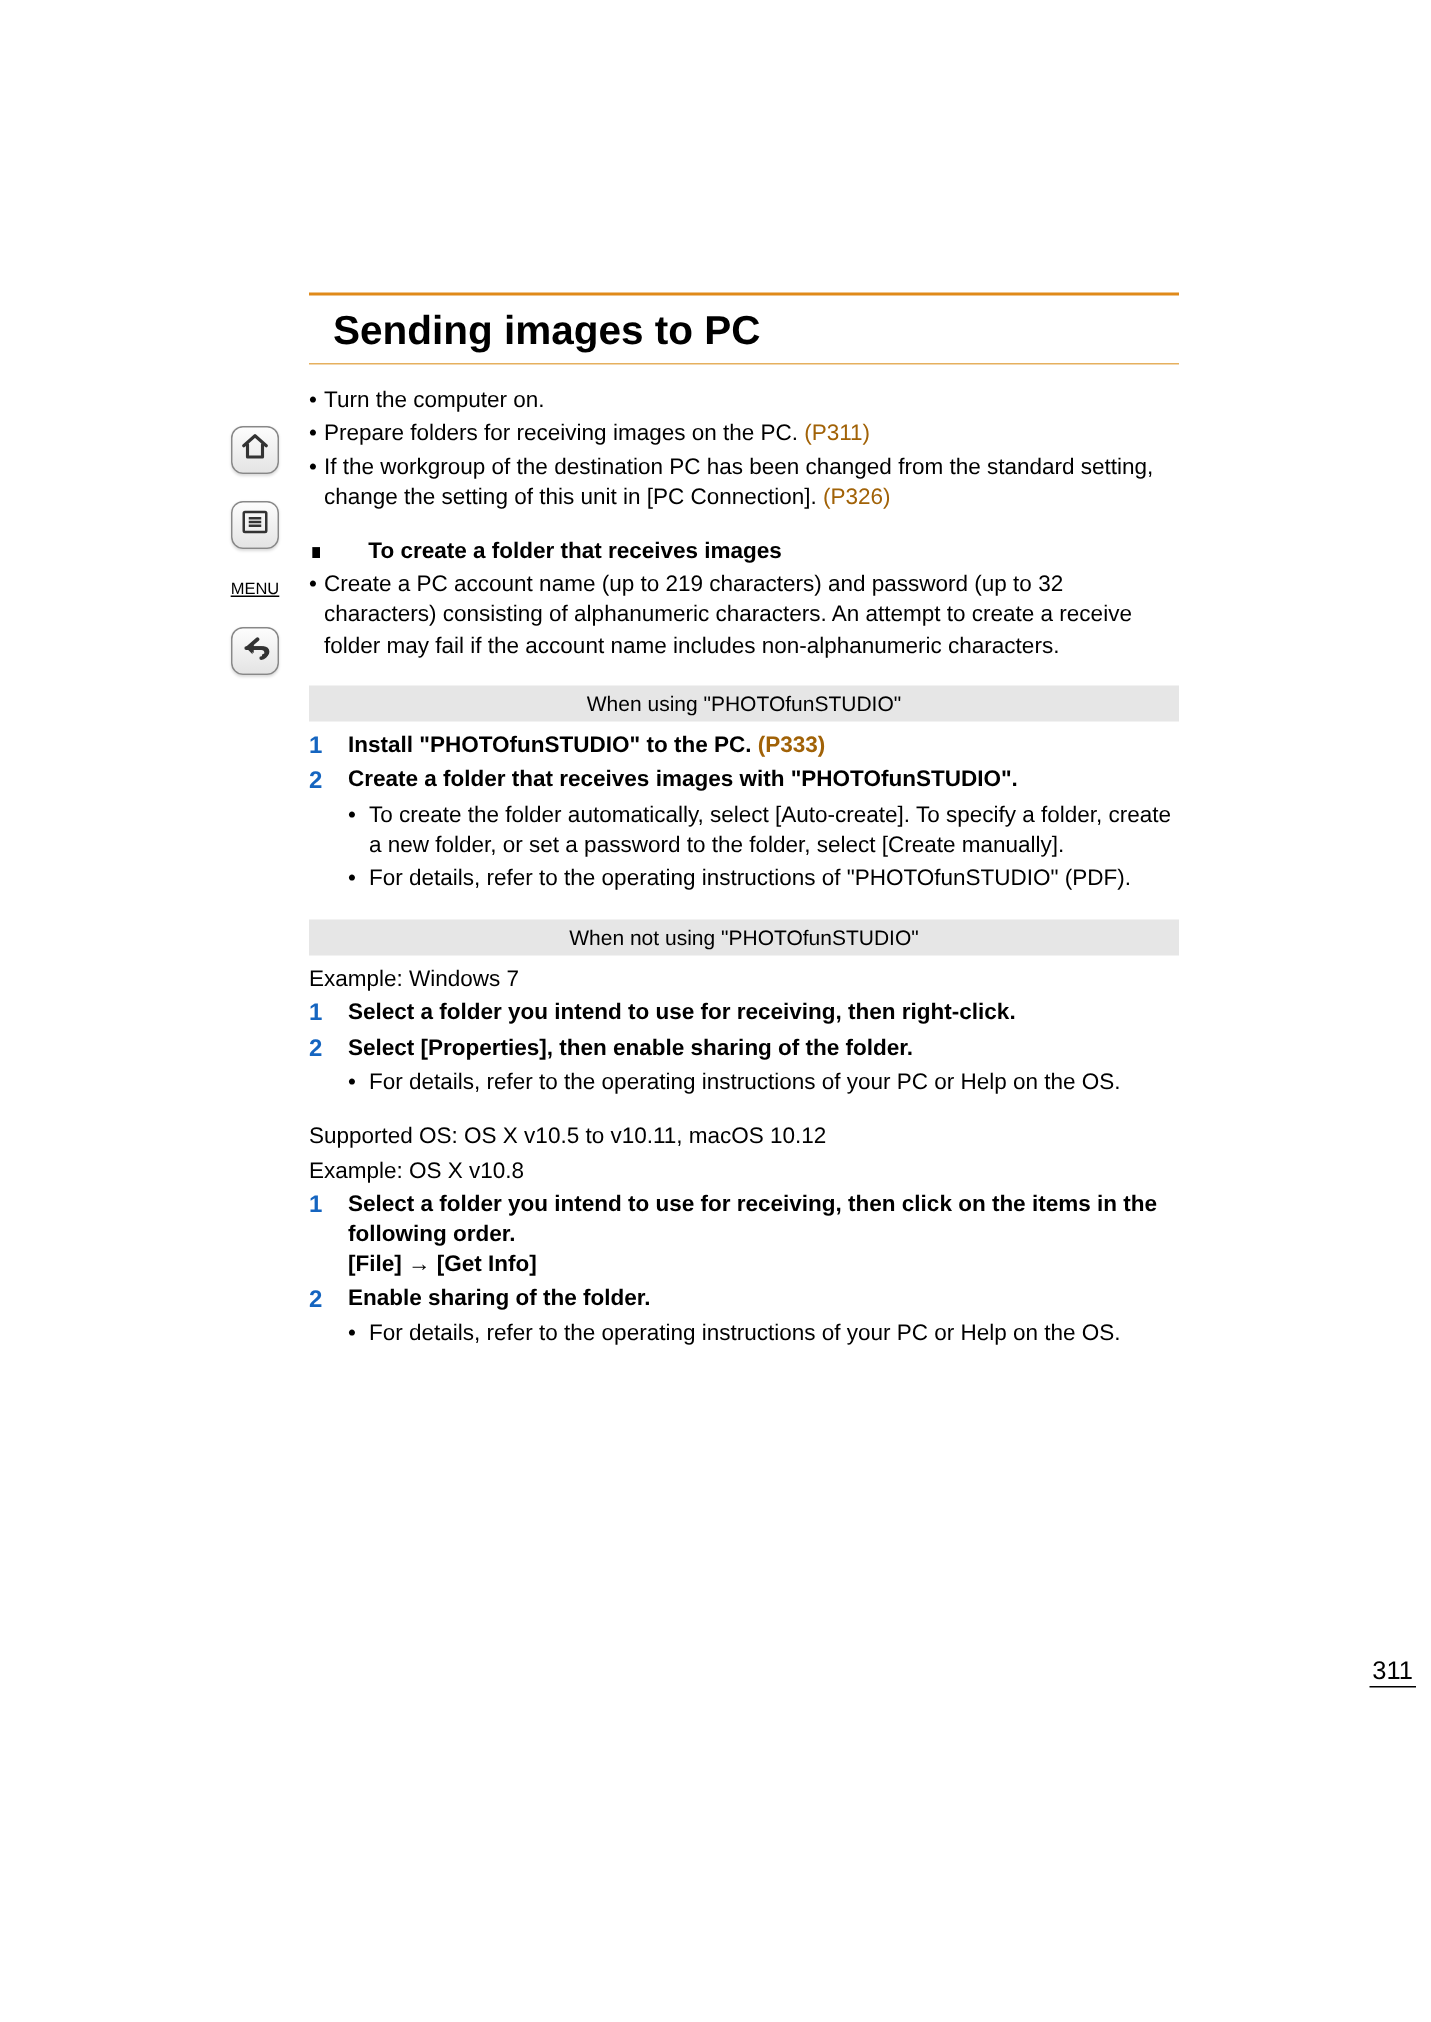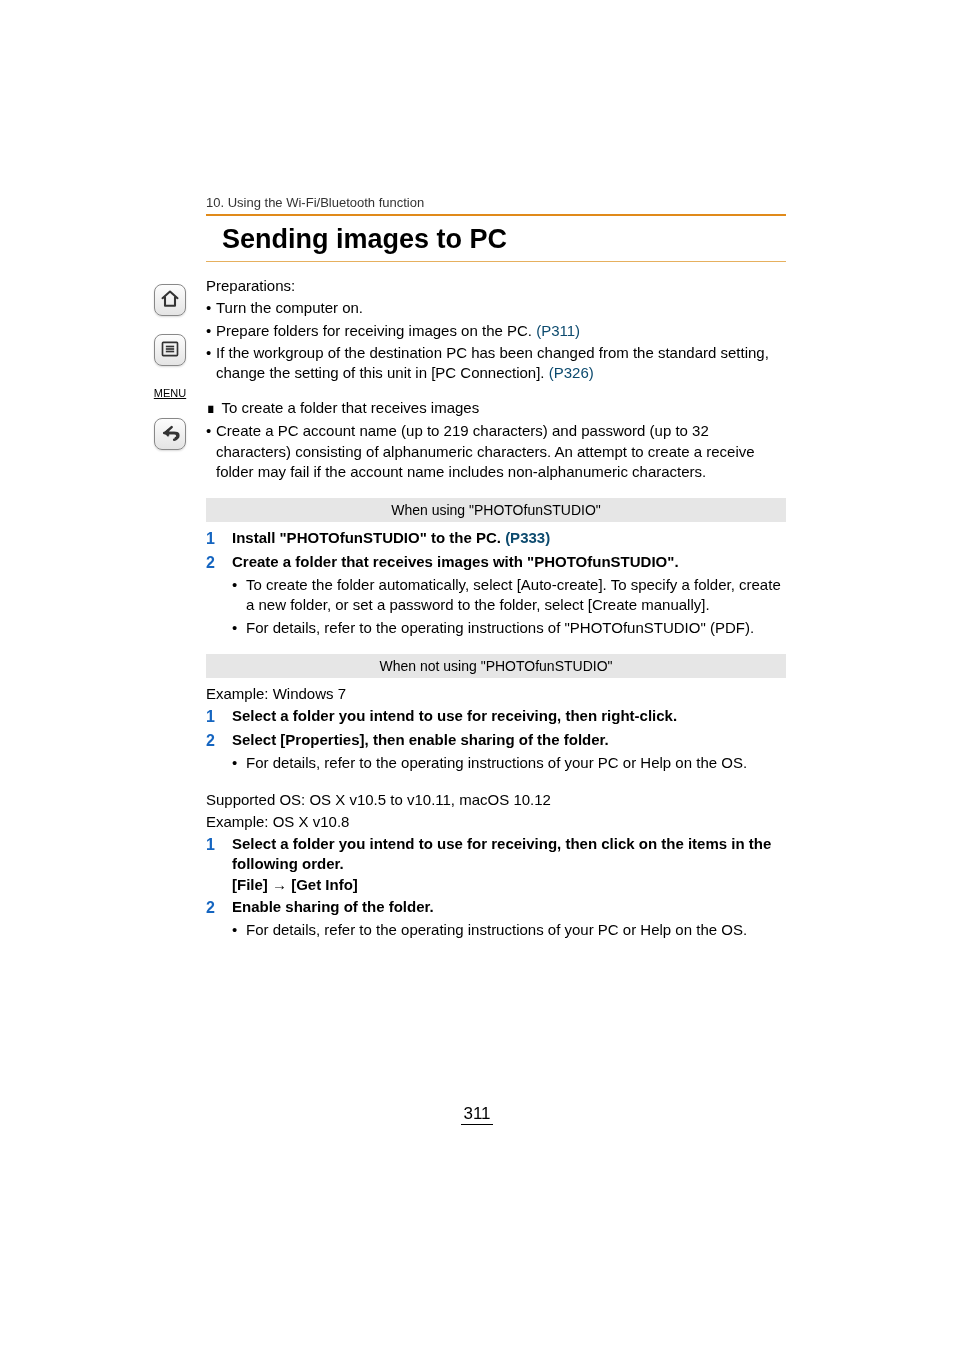--- a/index.html
+++ b/index.html
@@ -36,44 +36,44 @@
   }
   h1 {
     font-size: 27px;
     font-weight: bold;
     margin: 0 0 4px 16px;
   }
   .para { margin: 0 0 2px 0; line-height: 1.35; }
   .bullet-row { display: flex; margin: 0 0 2px 0; line-height: 1.35; }
   .bullet-row .dot { width: 10px; flex: 0 0 10px; }
   .bullet-row .txt { flex: 1; }
-  .link { color: #0c4a6e; }
+  .link { color: #a16207; }
   .sq-row { display: flex; align-items: baseline; margin-top: 16px; margin-bottom: 4px; }
   .sq { font-size: 15px; margin-right: 6px; color:#000; }
-  .sq-title { font-weight: normal; }
+  .sq-title { font-weight: bold; margin-left: 24px; }
   .note-indent { margin-left: 12px; line-height: 1.35; }
   .subhead-bar {
     background: #e6e6e6;
     text-align: center;
     padding: 4px 0;
     margin: 16px 0 6px 0;
     font-size: 14px;
   }
   .numlist { display: flex; margin: 0 0 2px 0; line-height: 1.35; }
   .numlist .num { width: 26px; flex: 0 0 26px; font-weight: bold; color: #1565c0; font-size: 16px; }
   .numlist .body { flex: 1; }
   .numlist .body .step-title { font-weight: bold; }
   .sub-bullets { margin-left: 26px; }
   .sub-bullets .bullet-row .dot { width: 14px; flex: 0 0 14px; }
   .arrow { font-family: Arial, sans-serif; }
   .page-number {
     position: absolute;
-    left: 0; right: 0;
+    left: 0; right: 10px;
     top: 1104px;
-    text-align: center;
+    text-align: right;
     font-size: 17px;
   }
   .page-number span { border-bottom: 1px solid #000; padding: 0 2px 1px 2px; }
 
   
   .nav {
     position: absolute;
     left: 152px;
     top: 284px;
     width: 36px;
@@ -130,26 +130,24 @@
         <path d="M14 5 L6 12 M6 12 H19 A1 1 0 0 1 19 18"></path>
         <polyline points="10,7 5,12 10,17" fill="#333" stroke="none"></polyline>
         <path d="M5 12 H17 A4 4 0 0 1 17 20" fill="none"></path>
         <polygon points="5,12 11,8 11,16" fill="#333" stroke="none"></polygon>
       </svg>
     </span>
   </div>
 </div>
 
 <div class="content">
-  <div class="chapter">10. Using the Wi-Fi/Bluetooth function</div>
   <hr class="hr-orange-thick">
   <h1>Sending images to PC</h1>
   <hr class="hr-orange-thin">
 
-  <div class="para">Preparations:</div>
   <div class="bullet-row">
     <div class="dot">•</div>
       <div class="txt">Turn the computer on.</div>
   </div>
   <div class="bullet-row">
     <div class="dot">•</div>
     <div class="txt">
       <span>Prepare folders for receiving images on the PC. </span><span class="link">(P311)</span>
     </div>
   </div>

